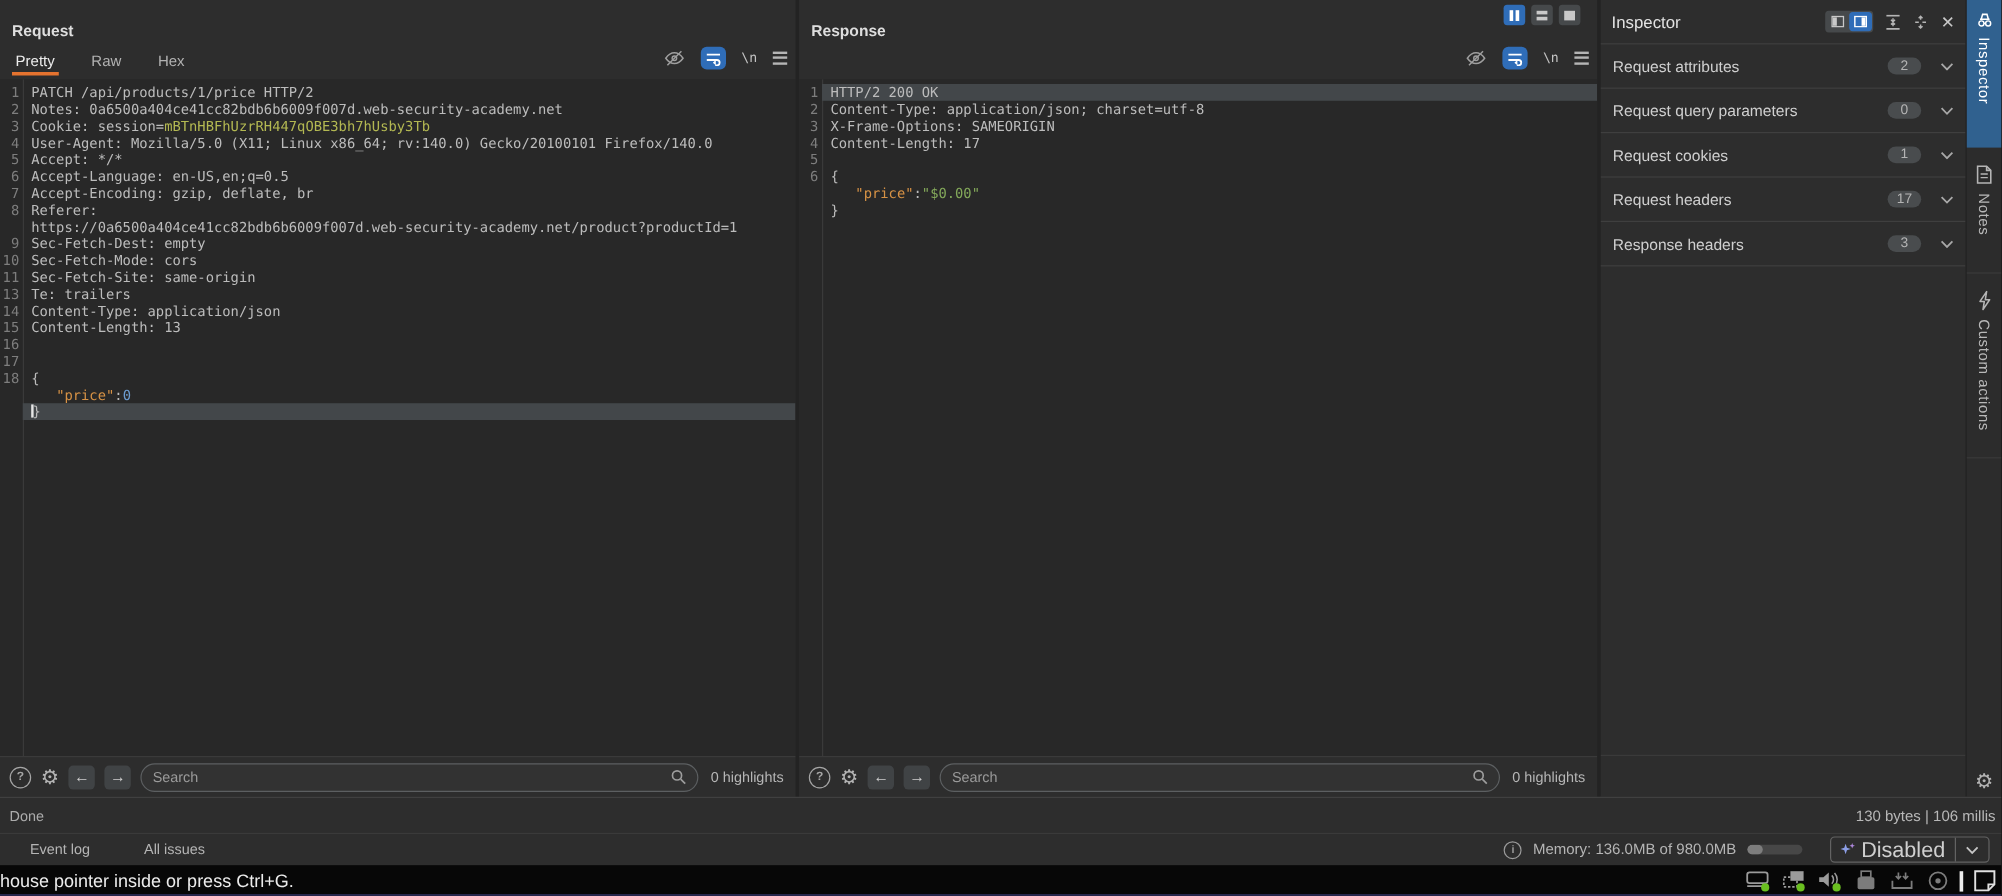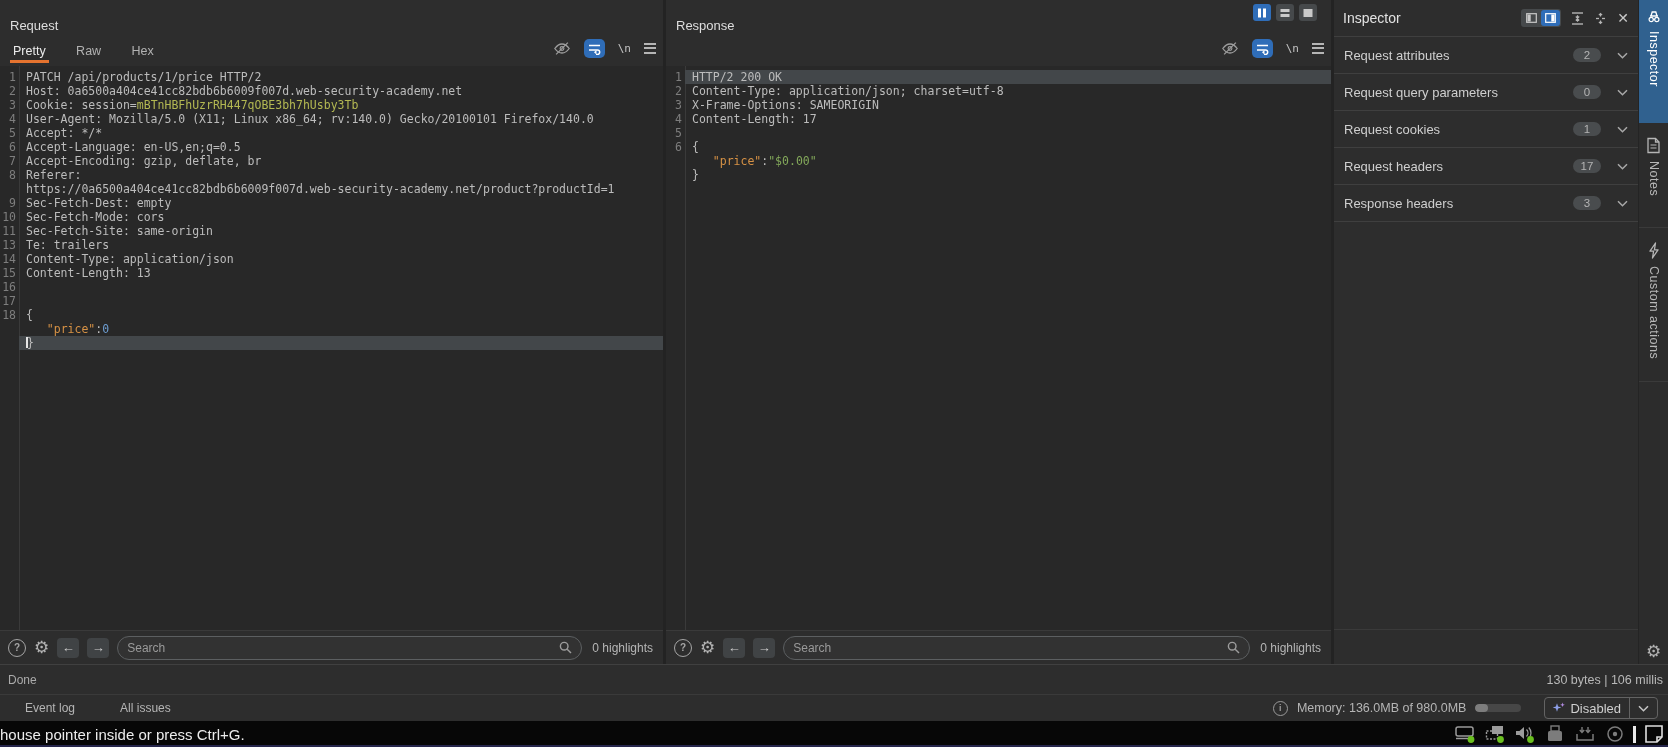--- a/index.html
+++ b/index.html
@@ -1,21 +1,21 @@
 <!DOCTYPE html>
 <html><head>
 <meta charset="utf-8">
 <style>
   html,body{margin:0;padding:0;background:#111;}
   .app{position:relative;width:1668px;height:747px;background:#2d2d2d;overflow:hidden;
        font-family:"Liberation Sans",sans-serif;color:#bcbcbc;-webkit-font-smoothing:antialiased;}
 
   
   .panel{position:absolute;top:0;height:664px;background:#2d2d2d;}
-  .panel-title{position:absolute;top:18px;left:10px;font-size:13px;font-weight:normal;color:#dedede;}
+  .panel-title{position:absolute;top:18px;left:10px;font-size:13px;font-weight:bold;color:#dedede;}
   .tabrow{position:absolute;top:40px;left:0;right:0;height:25px;}
   .tab{display:inline-block;margin-left:10px;padding:0 3px;line-height:23px;font-size:12.5px;color:#b2b2b2;cursor:default;}
   .tab + .tab{margin-left:20px;}
   .tab.sel{color:#ececec;box-shadow:inset 0 -3px 0 #e5732f;}
   .tab.dis{color:#6f6f6f;}
   .tab-icons{position:absolute;top:36px;right:7px;height:24px;display:flex;align-items:center;gap:13px;}
   .iconbtn{display:flex;align-items:center;justify-content:center;}
   .bluebtn{width:21px;height:19px;background:#2f6db8;border-radius:5px;}
   .nl{font-family:"DejaVu Sans Mono",monospace;font-size:11px;color:#c3c3c3;}
   .burger{display:flex;flex-direction:column;gap:2.5px;}
@@ -83,21 +83,21 @@
   .eventrow{position:absolute;top:694px;left:0;width:1668px;height:27px;border-top:1px solid #3a3a3a;
             background:#2d2d2d;display:flex;align-items:center;box-sizing:border-box;font-size:12px;}
   .eventrow .lnk{color:#b5b5b5;}
   .memwrap{margin-left:auto;display:flex;align-items:center;gap:9px;margin-right:10px;}
   .infoic{width:13px;height:13px;border:1.3px solid #9a9a9a;border-radius:50%;color:#9a9a9a;font-size:9px;
           display:flex;align-items:center;justify-content:center;font-weight:bold;}
   .memtext{font-size:12.5px;color:#b5b5b5;}
   .membar{width:46px;height:8px;background:#474747;border-radius:4px;overflow:hidden;}
   .membar i{display:block;width:13px;height:8px;background:#7d7d7d;border-radius:4px;}
   .aibtn{height:20px;border:1px solid #636363;border-radius:4px;display:flex;align-items:center;margin-left:14px;}
-  .aibtn .lbl{font-size:13px;color:#cfcfcf;padding:0 8px 0 4px;}
+  .aibtn .lbl{font-size:18px;color:#cfcfcf;padding:0 8px 0 4px;}
   .aibtn .sep{width:1px;height:20px;background:#636363;}
   .aibtn .cv{padding:0 8px;display:flex;}
 
   .overlay{position:absolute;top:721px;left:0;width:1668px;height:26px;background:#070707;display:flex;align-items:center;}
   .overlay .txt{font-size:15px;color:#ececec;margin-left:0;white-space:nowrap;}
   .ovicons{margin-left:auto;display:flex;align-items:center;gap:6px;margin-right:2px;}
   .overlay::after{content:"";position:absolute;bottom:0;left:0;right:0;height:2px;background:#26264c;}
   svg{display:block;}
 </style>
 </head>
@@ -129,21 +129,21 @@
       <span class="iconbtn nl">\n</span>
       <span class="iconbtn burger">
           <i></i>
           <i></i>
           <i></i>
         </span>
     </div>
     <div class="editor" id="req-editor">
       <div class="gutterline"></div>
     <div class="crow"><span class="ln">1</span><span class="lc"><span class="tk-plain">PATCH /api/products/1/price HTTP/2</span></span></div>
-        <div class="crow"><span class="ln">2</span><span class="lc"><span class="tk-plain">Host: 0a6500a404ce41cc82bdb6b6009f007d.web-security-academy.net</span></span></div>
+        <div class="crow"><span class="ln">2</span><span class="lc"><span class="tk-plain">Notes: 0a6500a404ce41cc82bdb6b6009f007d.web-security-academy.net</span></span></div>
         <div class="crow"><span class="ln">3</span><span class="lc"><span class="tk-plain">Cookie: session=</span><span class="tk-token">mBTnHBFhUzrRH447qOBE3bh7hUsby3Tb</span></span></div>
         <div class="crow"><span class="ln">4</span><span class="lc"><span class="tk-plain">User-Agent: Mozilla/5.0 (X11; Linux x86_64; rv:140.0) Gecko/20100101 Firefox/140.0</span></span></div>
         <div class="crow"><span class="ln">5</span><span class="lc"><span class="tk-plain">Accept: */*</span></span></div>
         <div class="crow"><span class="ln">6</span><span class="lc"><span class="tk-plain">Accept-Language: en-US,en;q=0.5</span></span></div>
         <div class="crow"><span class="ln">7</span><span class="lc"><span class="tk-plain">Accept-Encoding: gzip, deflate, br</span></span></div>
         <div class="crow"><span class="ln">8</span><span class="lc"><span class="tk-plain">Referer:</span></span></div>
         <div class="crow"><span class="ln"></span><span class="lc"><span class="tk-plain">https://0a6500a404ce41cc82bdb6b6009f007d.web-security-academy.net/product?productId=1</span></span></div>
         <div class="crow"><span class="ln">9</span><span class="lc"><span class="tk-plain">Sec-Fetch-Dest: empty</span></span></div>
         <div class="crow"><span class="ln">10</span><span class="lc"><span class="tk-plain">Sec-Fetch-Mode: cors</span></span></div>
         <div class="crow"><span class="ln">11</span><span class="lc"><span class="tk-plain">Sec-Fetch-Site: same-origin</span></span></div>

